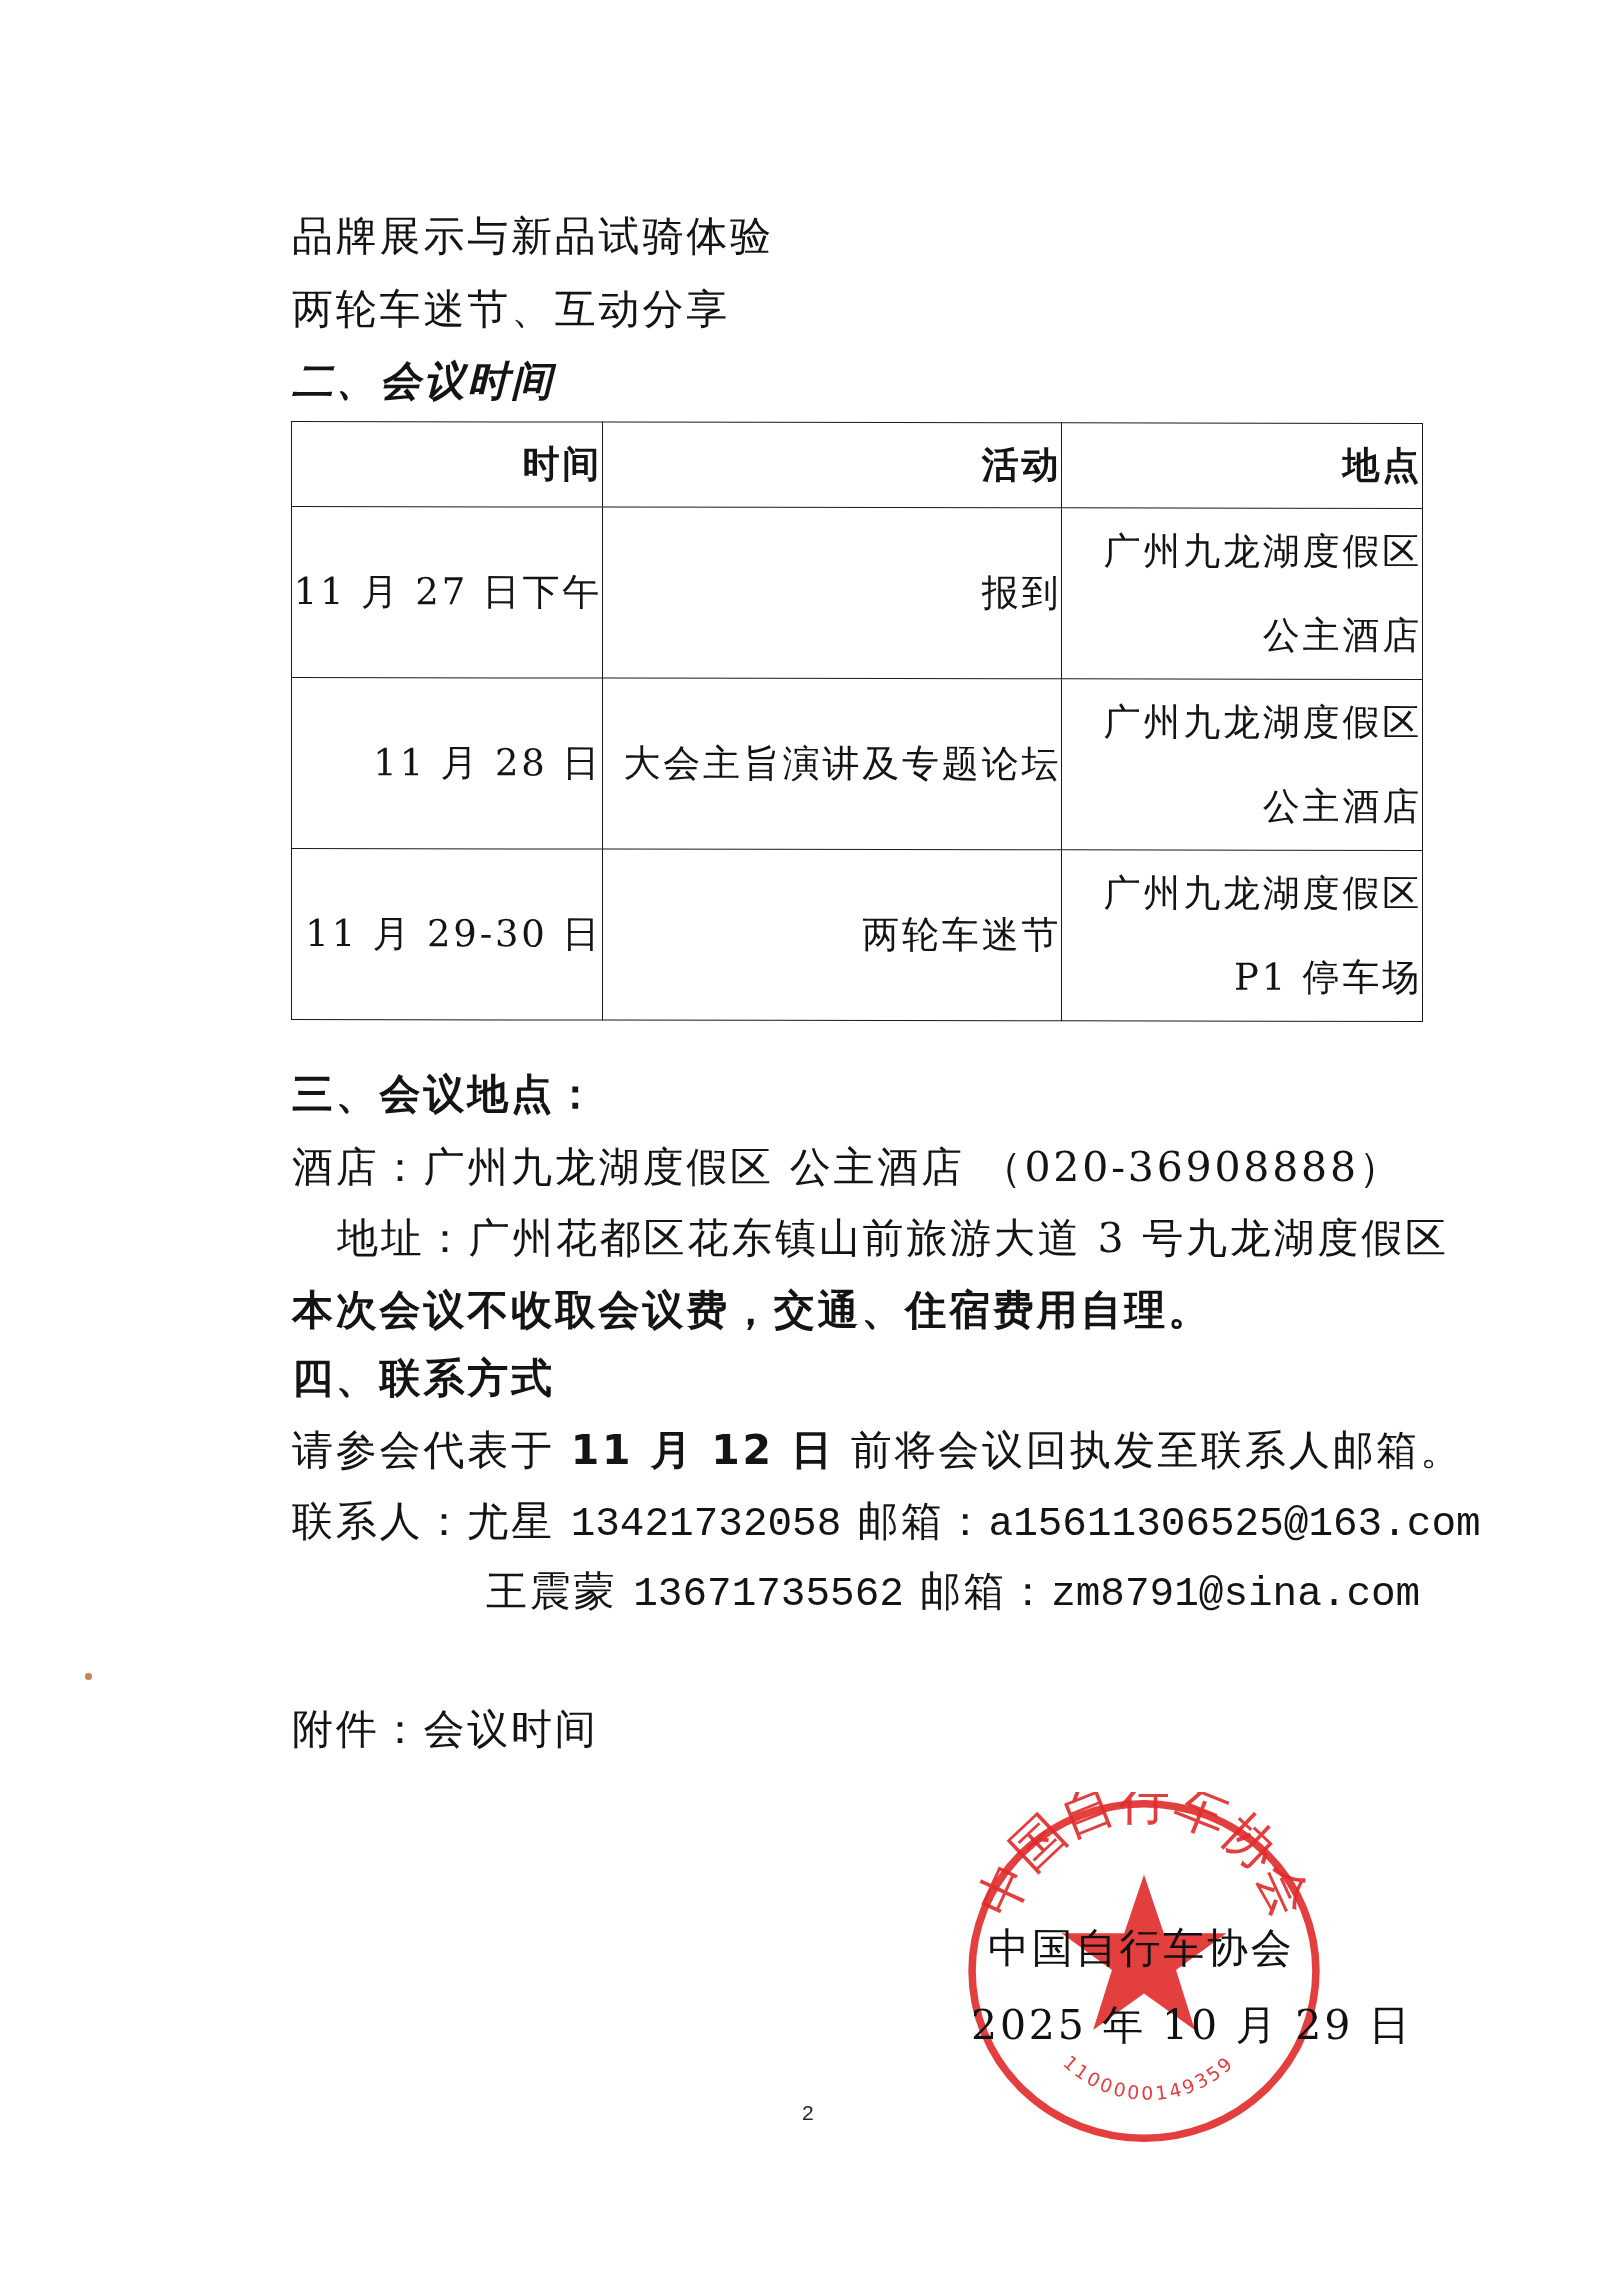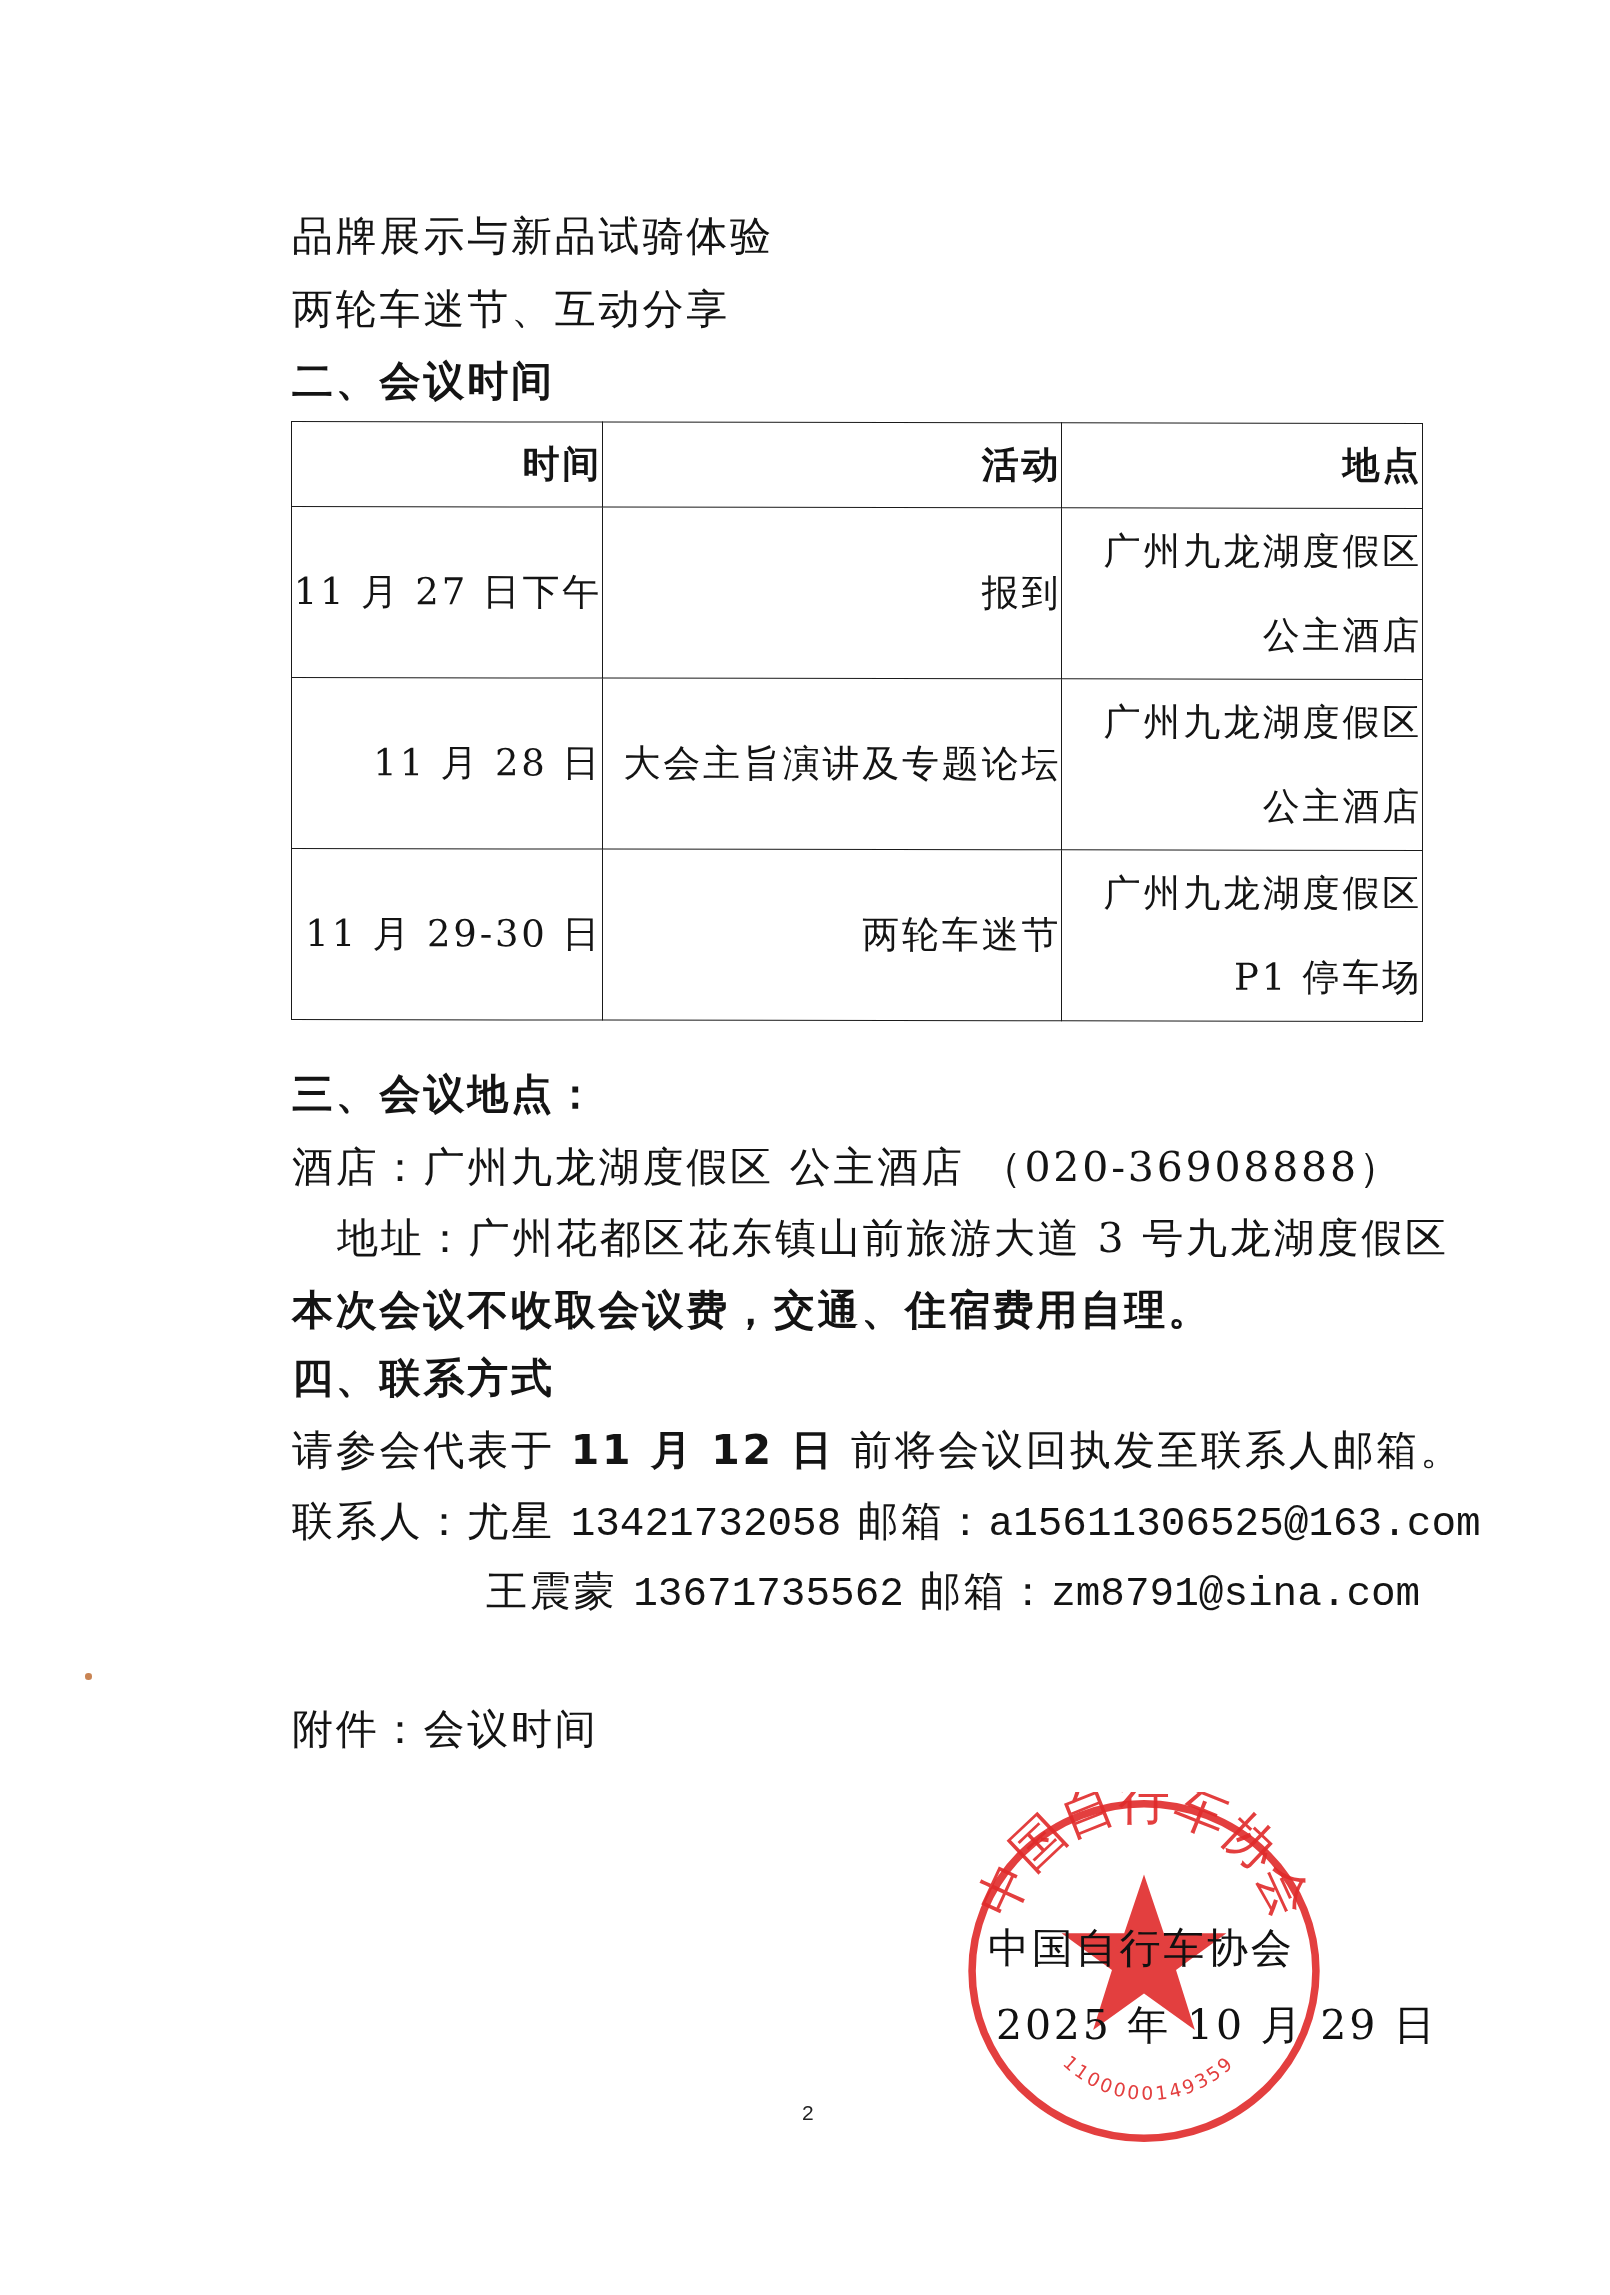--- a/index.html
+++ b/index.html
@@ -89,21 +89,21 @@
       border-radius: 50%;
       background: #c98453;
     }
   </style>
 </head>
 <body>
 
 <div class="line" style="top:210px;">品牌展示与新品试骑体验</div>
 <div class="line" style="top:283px;">两轮车迷节、互动分享</div>
 
-<div class="line heading" style="top:355px;">二、会议时间</div>
+<div class="line heading" style="top:355px;font-style:italic;">二、会议时间</div>
 
 <table class="tbl">
   <thead>
     <tr>
       <th class="col1">时间</th>
       <th class="col2">活动</th>
       <th class="col3">地点</th>
     </tr>
   </thead>
   <tbody>
@@ -173,18 +173,18 @@
   <polygon points="390,175 432,300 565,300 458,378 498,505 390,428 282,505 322,378 215,300 348,300" fill="#e02a2a" opacity="0.9"></polygon>
   <text font-family="DejaVu Serif, serif" font-size="110" fill="#e02a2a" opacity="0.9">
     <textPath href="#sealArc" startOffset="50%" text-anchor="middle">中国自行车协会</textPath>
   </text>
   <text font-family="DejaVu Sans, sans-serif" font-size="40" fill="#e02a2a" opacity="0.9" letter-spacing="6">
     <textPath href="#sealArcBottom" startOffset="50%" text-anchor="middle">1100000149359</textPath>
   </text>
 </svg>
 
 <div class="sign" style="left:988px; top:1922px;">中国自行车协会</div>
-<div class="sign" style="left:996px; top:1999px;text-align:center;">2025 年 10 月 29 日</div>
+<div class="sign" style="left:971px; top:1999px;text-align:center;">2025 年 10 月 29 日</div>
 
 <div class="page-num">2</div>
 
 <div class="speck"></div>
 
 
 </body></html>

